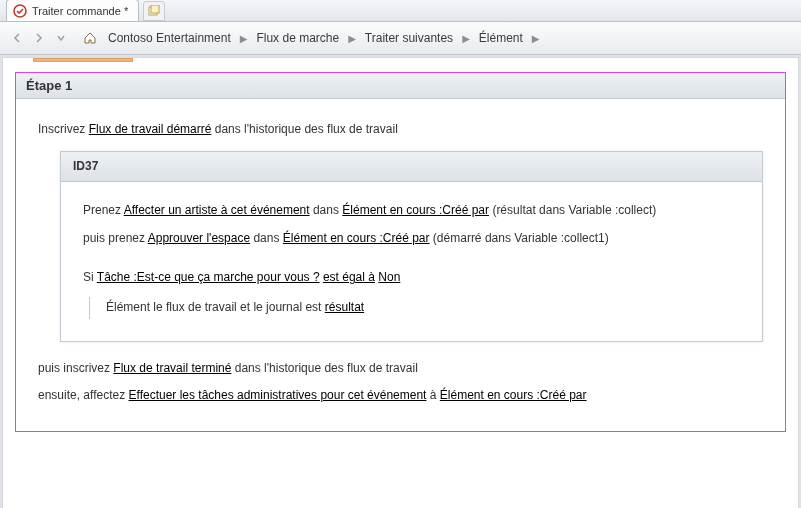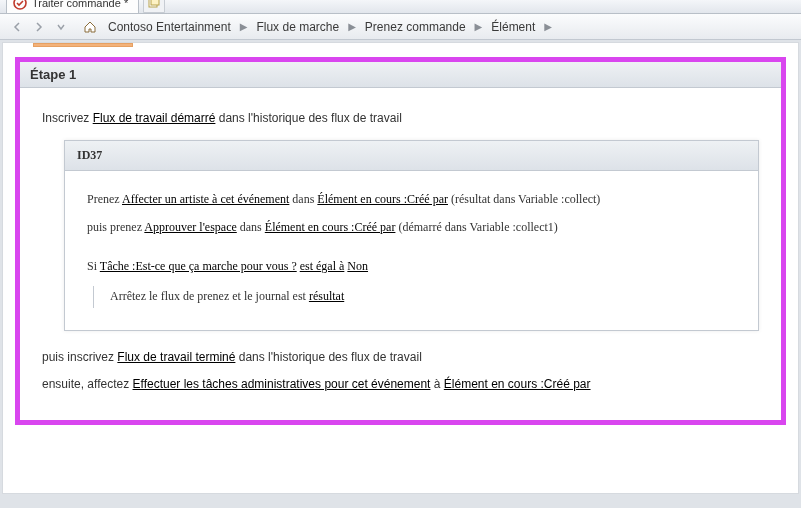--- a/index.html
+++ b/index.html
@@ -7,21 +7,21 @@
     margin: 0; padding: 0;
     font-family: "Segoe UI", Tahoma, sans-serif;
     font-size: 12px;
     background: #dfe3e8;
     color: #333;
     width: 801px; height: 508px;
     overflow: hidden;
   }
   
   .tabstrip {
-    height: 14px;
+    height: 22px;
     background: linear-gradient(#f4f6f9, #e2e6ec);
     border-bottom: 1px solid #b8bfc7;
     display: flex;
     align-items: flex-end;
     padding-left: 6px;
   }
   .tab {
     display: flex; align-items: center;
     height: 22px;
     padding: 0 10px 0 6px;
@@ -43,21 +43,21 @@
     background: #f0f2f5;
     border: 1px solid #c7ccd3;
     border-top-left-radius: 3px;
     border-top-right-radius: 3px;
     display: flex; align-items: center; justify-content: center;
     margin-left: 2px; margin-bottom: 0;
   }
 
   
   .navbar {
-    height: 26px;
+    height: 33px;
     background: linear-gradient(#fbfcfd, #e8ebef);
     border-bottom: 1px solid #c2c8d0;
     display: flex; align-items: center;
     padding: 0 8px;
     gap: 4px;
     font-size: 12px;
     color: #4a4a4a;
   }
   .nav-btn {
     width: 18px; height: 18px;
@@ -75,21 +75,21 @@
   
   .content-wrap {
     padding: 14px 12px 12px 12px;
     height: calc(508px - 26px - 30px);
     overflow: auto;
     background: #ffffff;
     border: 1px solid #d6dadf;
     margin: 2px;
   }
   .step-box {
-    border: 5px solid #d946ef;
+    border: 1px solid #d946ef;
     background: #ffffff;
   }
   .step-header {
     background: linear-gradient(#eef1f4, #dde2e8);
     border-bottom: 1px solid #c3c9d1;
     padding: 5px 10px;
     font-weight: bold;
     font-size: 13px;
     color: #333;
   }
@@ -103,21 +103,20 @@
     padding: 14px 22px 18px 22px;
     line-height: 1.8;
   }
   .para { margin: 6px 0; }
   .u { text-decoration: underline; color: #000000; }
   .inner-box {
     border: 1px solid #c3c9d1;
     margin: 10px 0 16px 22px;
     box-shadow: 0 0 4px rgba(0,0,0,0.08);
     background: #fff;
-    font-family: Liberation Serif, serif;
   }
   .inner-header {
     background: linear-gradient(#eef1f4, #dde2e8);
     border-bottom: 1px solid #c3c9d1;
     padding: 4px 12px;
     font-weight: bold;
     font-size: 12px;
   }
   .inner-body {
     padding: 12px 22px 16px 22px;
@@ -167,21 +166,21 @@
   </span>
   <span class="bc-home">
     <svg width="14" height="14" viewBox="0 0 14 14">
         <path d="M2 7 L7 2 L12 7 L12 12 L8 12 L8 9 L6 9 L6 12 L2 12 Z" fill="#fff" stroke="#8a6d3b" stroke-width="1"></path>
       </svg>
   </span>
   <span class="bc-item">Contoso Entertainment</span>
   <span class="bc-sep">▶</span>
   <span class="bc-item">Flux de marche</span>
   <span class="bc-sep">▶</span>
-  <span class="bc-item">Prenez commande</span>
+  <span class="bc-item">Traiter suivantes</span>
   <span class="bc-sep">▶</span>
   <span class="bc-item">Élément</span>
   <span class="bc-sep">▶</span>
 </div>
 
 <div class="content-wrap">
   <div class="top-marker"></div>
   <div class="step-box">
     <div class="step-header">Étape 1</div>
     <div class="step-body">
@@ -202,21 +201,21 @@
           <div class="para">
             <span>puis prenez </span><span class="u">Approuver l'espace</span><span> dans </span><span class="u">Élément en cours :Créé par</span><span> (démarré dans Variable :collect1)</span>
           </div>
 
           <div class="para" style="margin-top:18px">
             <span>Si </span><span class="u">Tâche :Est-ce que ça marche pour vous ?</span><span> </span><span class="u">est égal à</span><span> </span><span class="u">Non</span>
           </div>
 
           <div class="cond-block">
             <div class="para">
-              <span>Arrêtez le flux de prenez et le journal est </span><span class="u">résultat</span>
+              <span>Élément le flux de travail et le journal est </span><span class="u">résultat</span>
             </div>
           </div>
 
         </div>
       </div>
 
       <div class="para">
         <span>puis inscrivez </span><span class="u">Flux de travail terminé</span><span> dans l'historique des flux de travail</span>
       </div>
 

